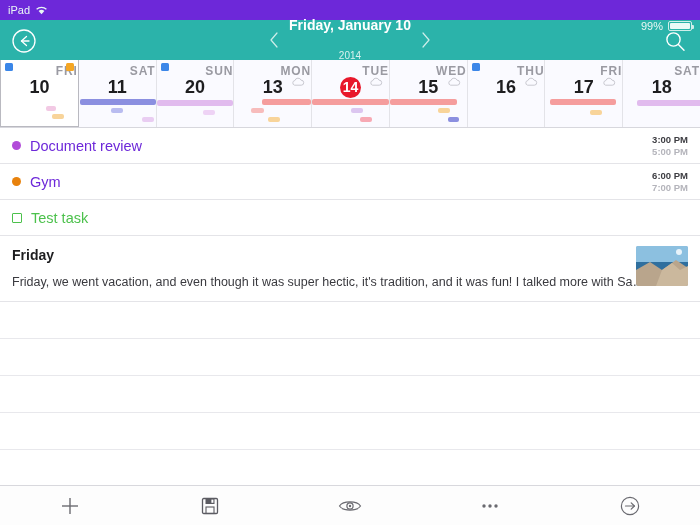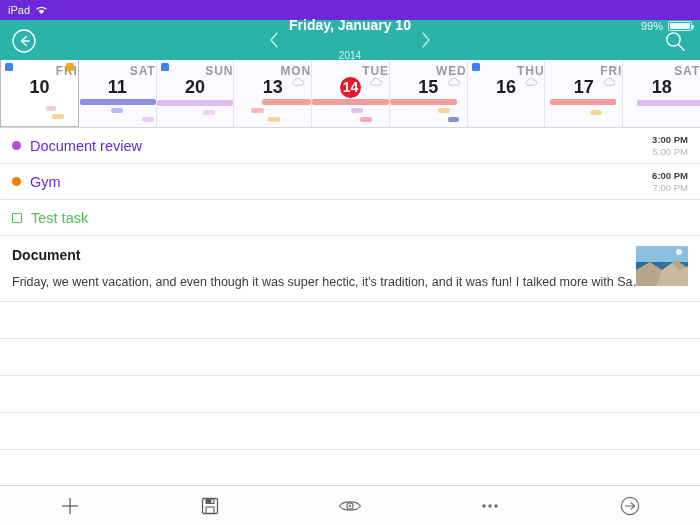--- a/index.html
+++ b/index.html
@@ -111,21 +111,21 @@
   .checkbox {
     width: 10px; height: 10px; border: 1.3px solid #4cc14c;
     margin-right: 9px; flex: 0 0 auto; border-radius: 1px;
   }
   .evtitle { font-size: 14.5px; color: #6d28d9; }
   .evtitle.task { color: #4cc14c; }
   .evtimes {
     margin-left: auto; text-align: right; line-height: 1.25;
   }
   .t-start { font-size: 9.5px; color: #3d3d42; font-weight: bold; }
-  .t-end { font-size: 9.5px; color: #b4b4bb; font-weight: normal; }
+  .t-end { font-size: 9.5px; color: #b4b4bb; font-weight: bold; }
 
   
   .journal {
     border-bottom: 1px solid #e4e4e8; padding: 11px 12px 12px;
     position: relative; min-height: 58px;
   }
   .jtitle { font-size: 14px; font-weight: bold; color: #1d1d1f; }
   .jbody {
     font-size: 12.5px; color: #3a3a3f; margin-top: 12px;
     white-space: nowrap; overflow: hidden; padding-right: 60px;
@@ -300,21 +300,21 @@
           <div class="t-end">7:00 PM</div>
         </span>
       </div>
       <div class="evrow">
         <span class="checkbox" style="border-color: rgb(76, 193, 76);"></span>
         <span class="evtitle task">Test task</span>
       </div>
     </div>
 
   <div class="journal">
-    <div class="jtitle">Document</div>
+    <div class="jtitle">Friday</div>
     <div class="jbody">Friday, we went vacation, and even though it was super hectic, it's tradition, and it was fun! I talked more with Sa…</div>
     <div class="jthumb">
       <svg width="52" height="40" viewBox="0 0 52 40" preserveAspectRatio="none">
         <rect x="0" y="0" width="52" height="18" fill="#8cc0e0"></rect>
         <rect x="0" y="16" width="52" height="8" fill="#2f6f9e"></rect>
         <path d="M0 24 L14 16 L26 24 L40 14 L52 22 L52 40 L0 40 Z" fill="#b9a58c"></path>
         <path d="M26 24 L36 17 L44 24 L52 20 L52 40 L20 40 Z" fill="#cbb89d"></path>
         <circle cx="43" cy="6" r="3" fill="#e8f3fa"></circle>
       </svg>
     </div>

